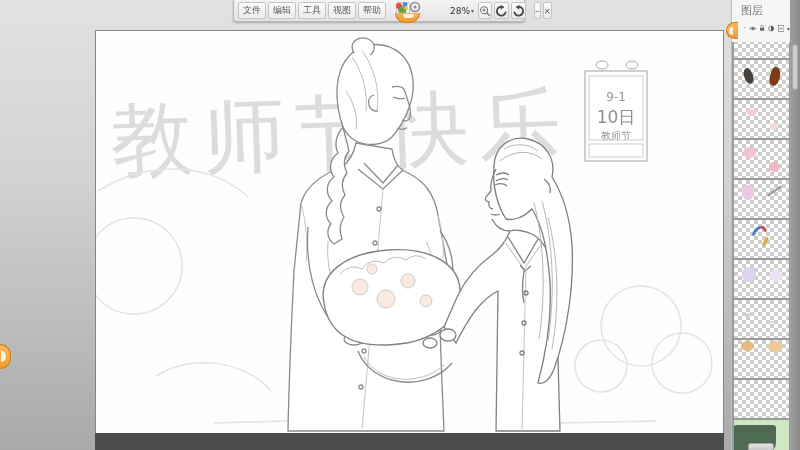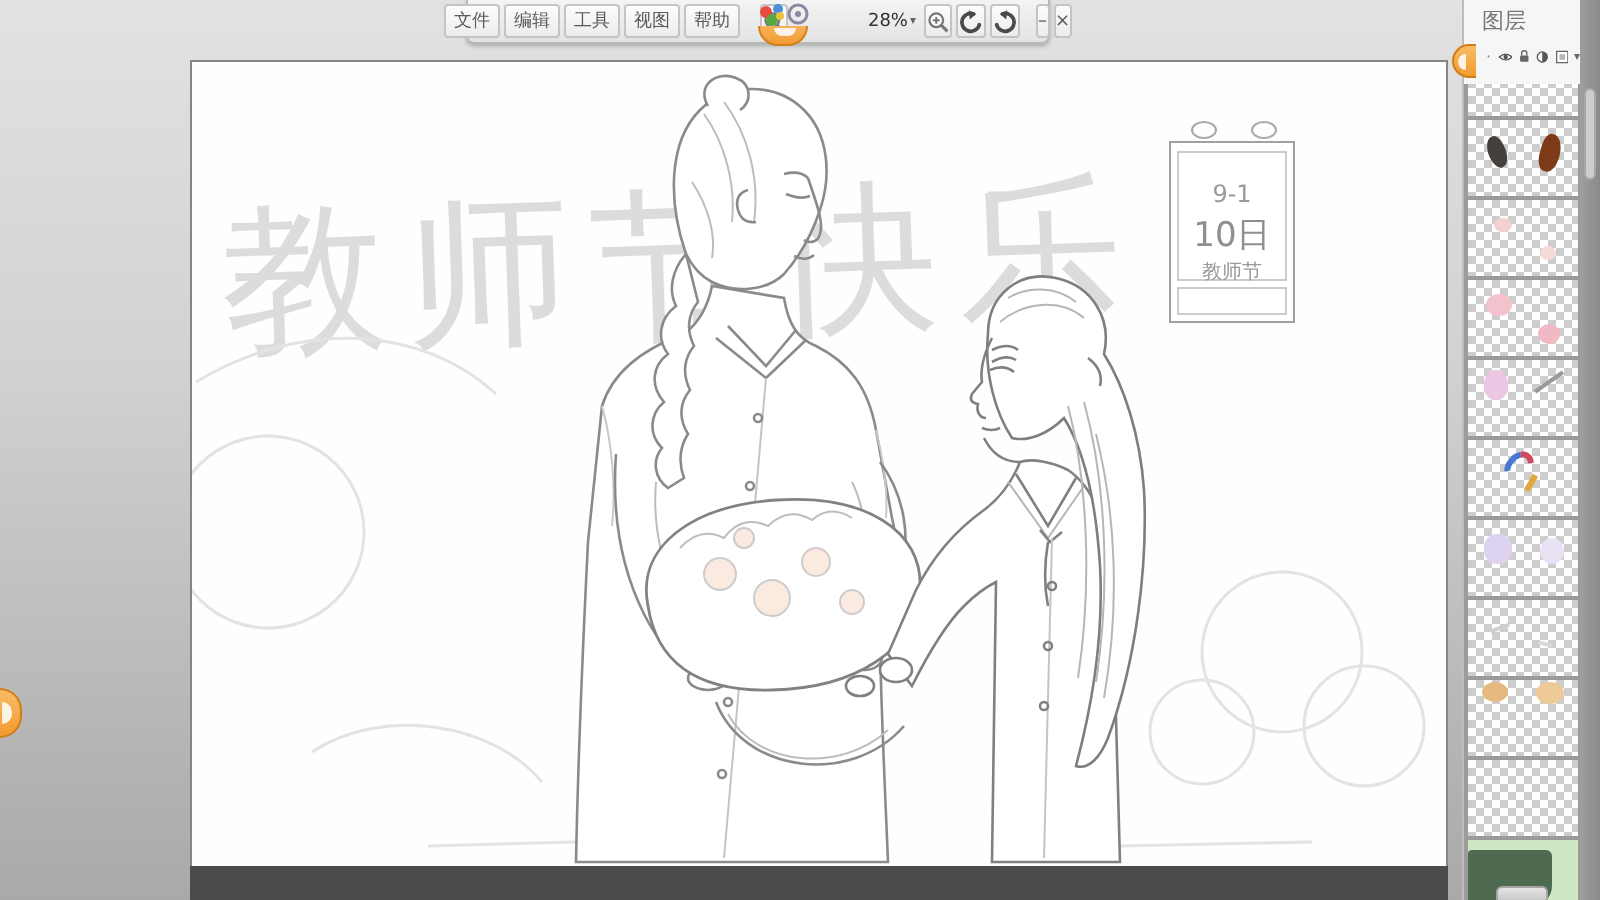--- a/index.html
+++ b/index.html
@@ -4,21 +4,21 @@
 <style>
   html,body{margin:0;padding:0;}
   body{font-family:"DejaVu Sans","Liberation Sans",sans-serif;}
   .screen{position:relative;width:800px;height:450px;overflow:hidden;
     background:linear-gradient(180deg,#e2e2e2 0%,#d2d2d2 40%,#a9a9a9 100%);}
 
   
   .toolbar{position:absolute;left:233px;top:0;width:292px;height:22px;
     background:linear-gradient(#f4f4f4,#e3e3e3);border:1px solid #b8b8b8;border-top:none;
     border-radius:0 0 4px 4px;display:flex;align-items:center;gap:2px;padding:0 4px;
-    box-shadow:0 1px 2px rgba(0,0,0,.25);box-sizing:border-box;justify-content:center;}
+    box-shadow:0 1px 2px rgba(0,0,0,.25);box-sizing:border-box;}
   .tbtn{height:15px;display:flex;align-items:center;justify-content:center;
     background:linear-gradient(#fcfcfc,#ececec);border:1px solid #c4c4c4;border-radius:2px;
     font-size:9px;color:#5a5a5a;padding:0 4px;white-space:nowrap;cursor:default;}
   .tbtn.sq{width:15px;padding:0;}
   .tsep{width:1px;height:14px;background:#c0c0c0;margin:0 2px;}
   .zoomval{font-size:9px;color:#333;display:flex;align-items:center;gap:1px;padding:0 2px;margin-left:36px;}
   .caret{font-size:6px;color:#666;}
   .palettewrap{position:relative;width:28px;height:22px;}
   .palettewrap svg{position:absolute;top:1px;}
   .orange-arc{position:absolute;left:1px;top:13px;width:25px;height:10px;

